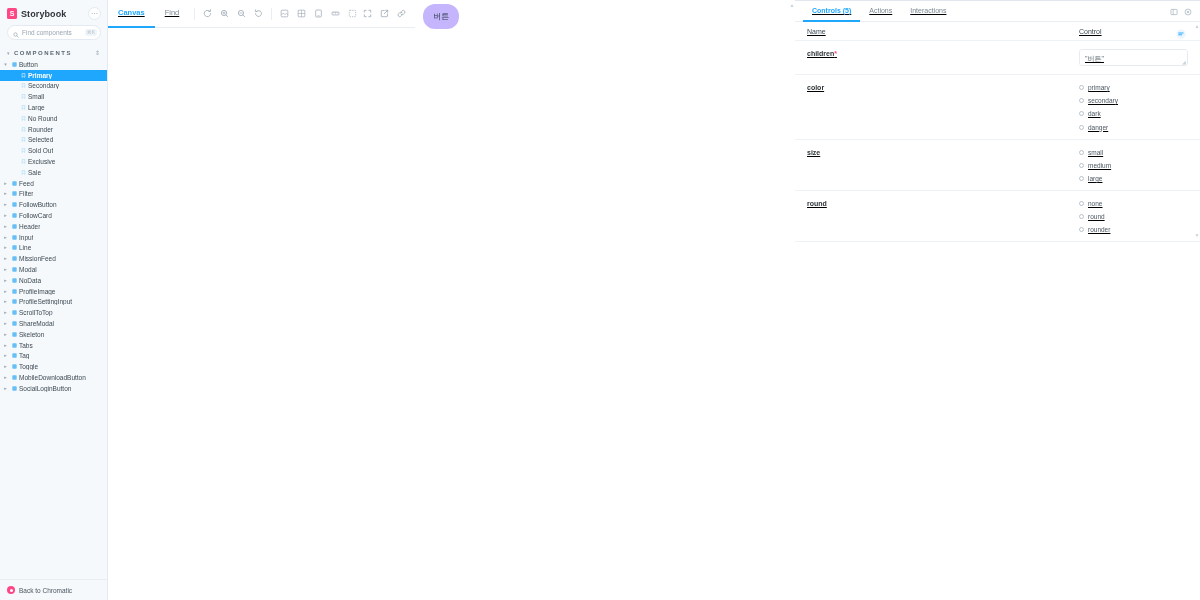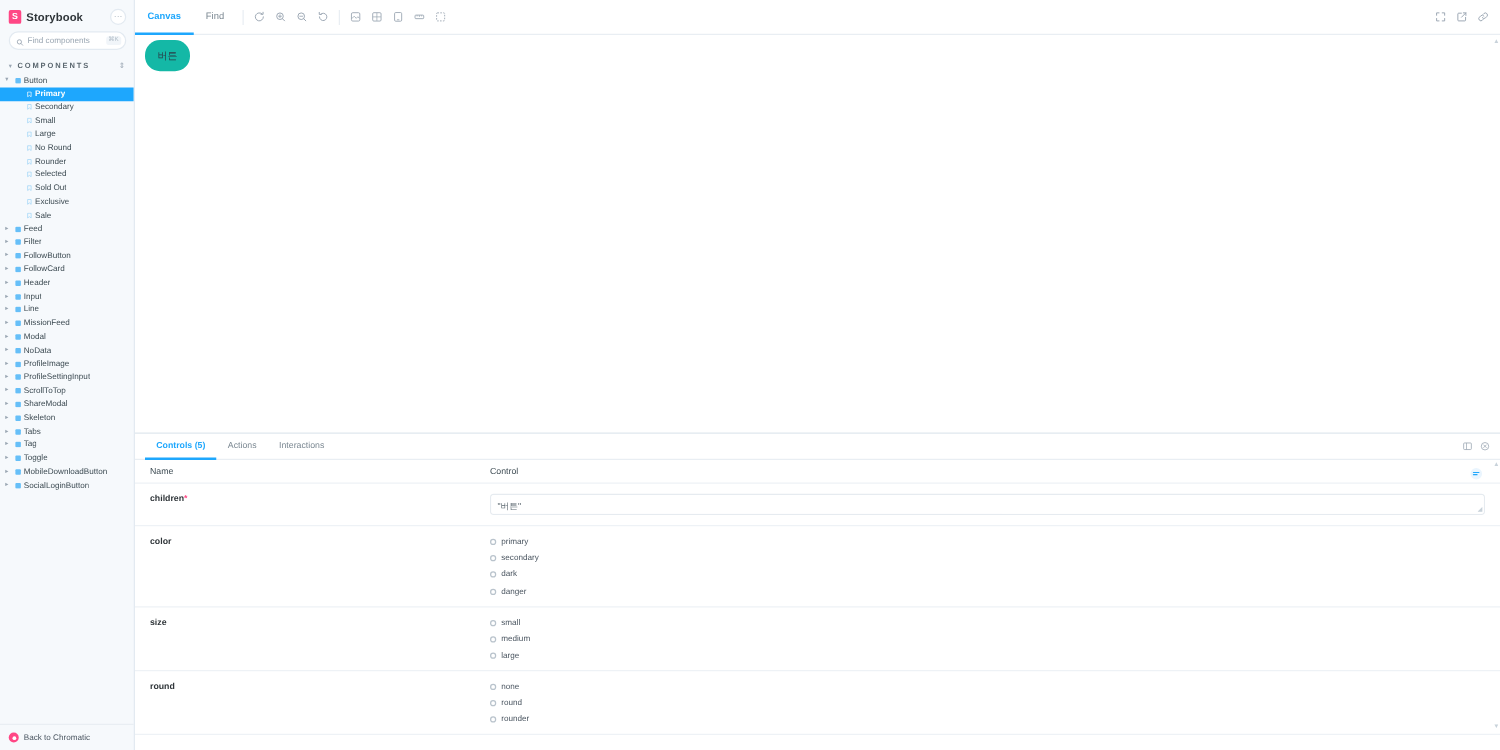--- a/index.html
+++ b/index.html
@@ -91,21 +91,21 @@
     width: 8px; height: 8px; border-radius: 50%; flex: none;
     background: #ff4785; position: relative;
   }
   .chromatic-dot::after {
     content: ""; position: absolute; left: 2.5px; top: 2.5px;
     width: 3px; height: 3px; border-radius: 50%; background: #fff;
   }
   .sb-foot-label { font-size: 6.5px; color: #4a5560; }
 
   
-  .main { flex: 1; display: flex; flex-direction: column; min-width: 0; background: #fff; position: relative; }
+  .main { flex: 1; display: flex; flex-direction: row; min-width: 0; background: #fff; position: relative; text-decoration: underline; }
 
   .toolbar {
     height: 28px; flex: none;
     display: flex; align-items: center;
     border-bottom: 1px solid #e9eef3;
     padding: 0 6px 0 0; background: #fff;
   }
   .tb-tabs { display: flex; align-items: stretch; height: 28px; }
   .tb-tab {
     display: flex; align-items: center; padding: 0 10px;
@@ -118,21 +118,21 @@
   .tb-btn {
     width: 15px; height: 15px; border-radius: 3px;
     display: flex; align-items: center; justify-content: center;
     color: #9aa6b2;
   }
   .tb-spacer { flex: 1; }
 
   .canvas { flex: 1; position: relative; background: #fff; overflow: hidden; }
   .story-btn {
     position: absolute; left: 8px; top: 4px;
-    background: #14b8a6; color: #2b3a45;
+    background: #c4b5fd; color: #2b3a45;
     border: none; border-radius: 12px;
     padding: 7px 10px; font-size: 8px;
     font-family: "Liberation Sans", sans-serif;
   }
   .canvas-scroll-v {
     position: absolute; right: 1px; top: 2px; width: 4px; height: 340px;
     display: flex; flex-direction: column; justify-content: space-between;
     color: #c8d2da; font-size: 5px; align-items: center;
   }
 

